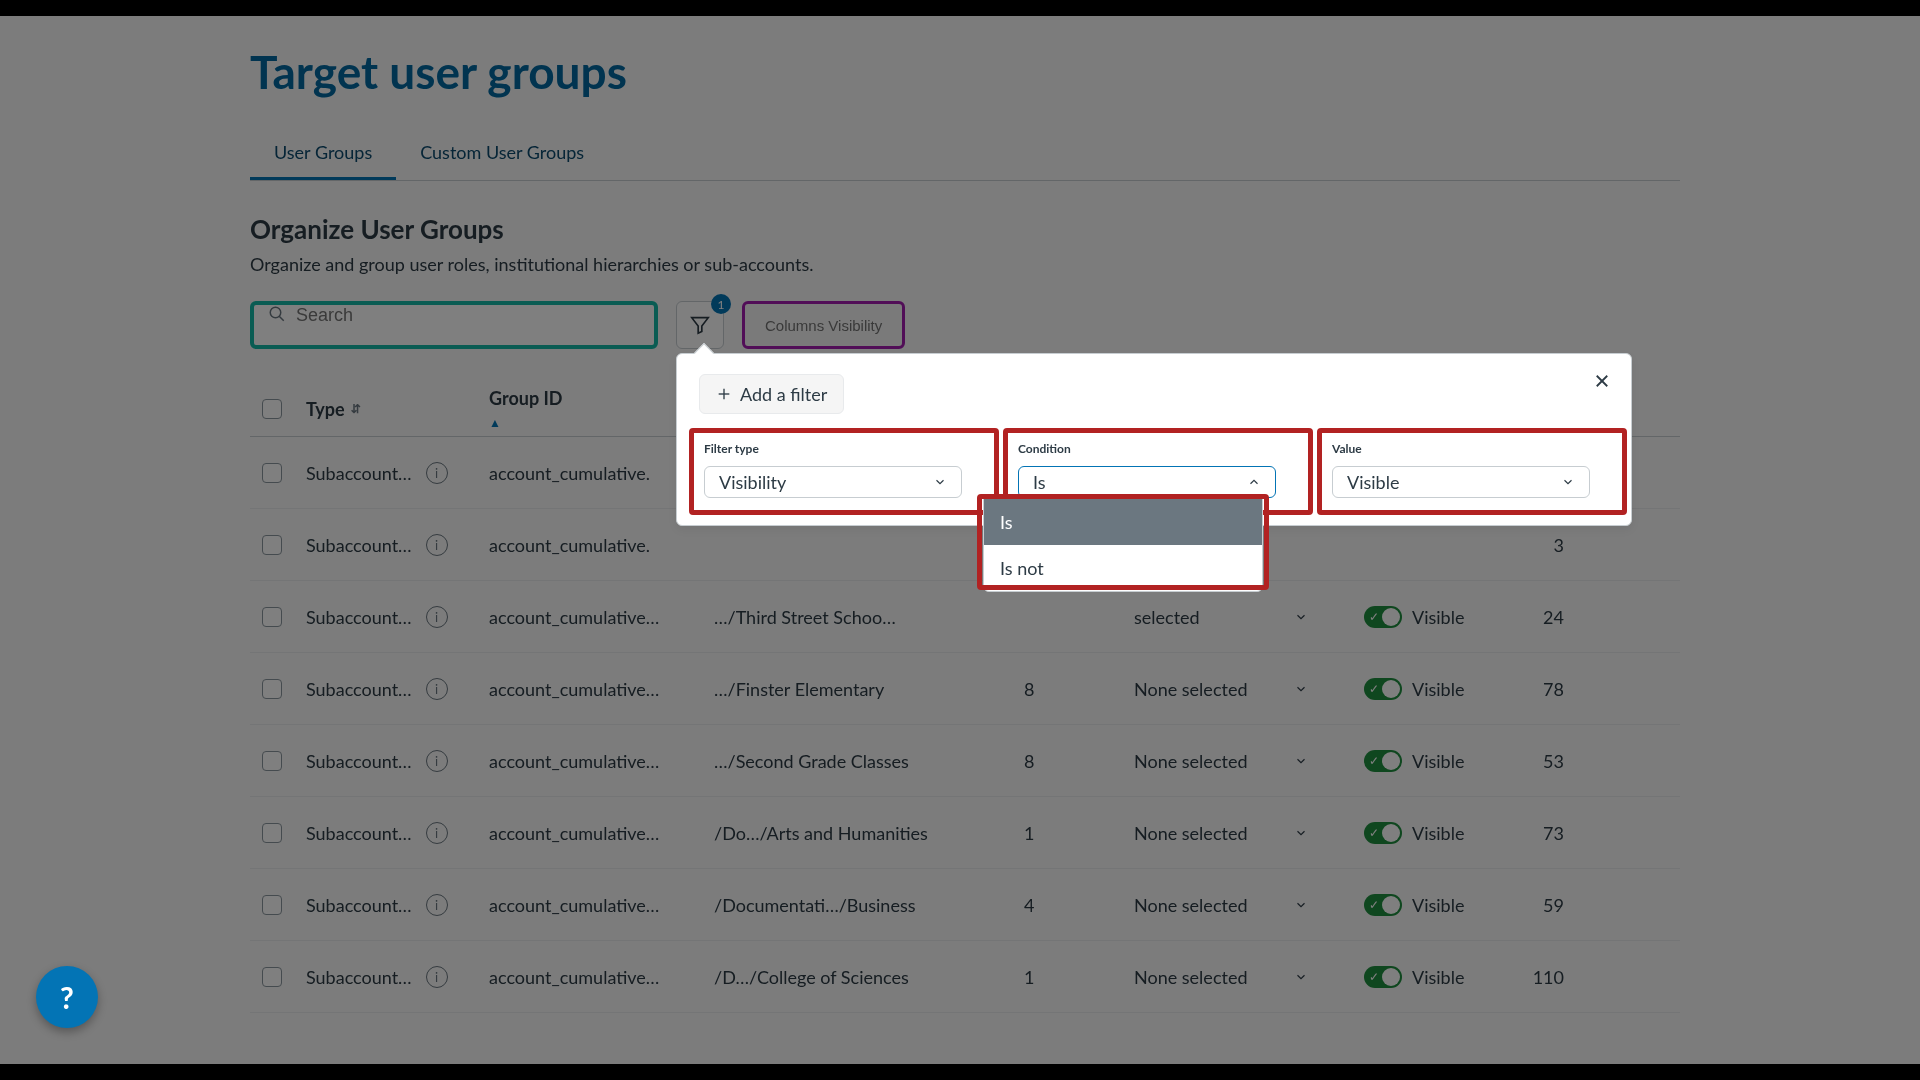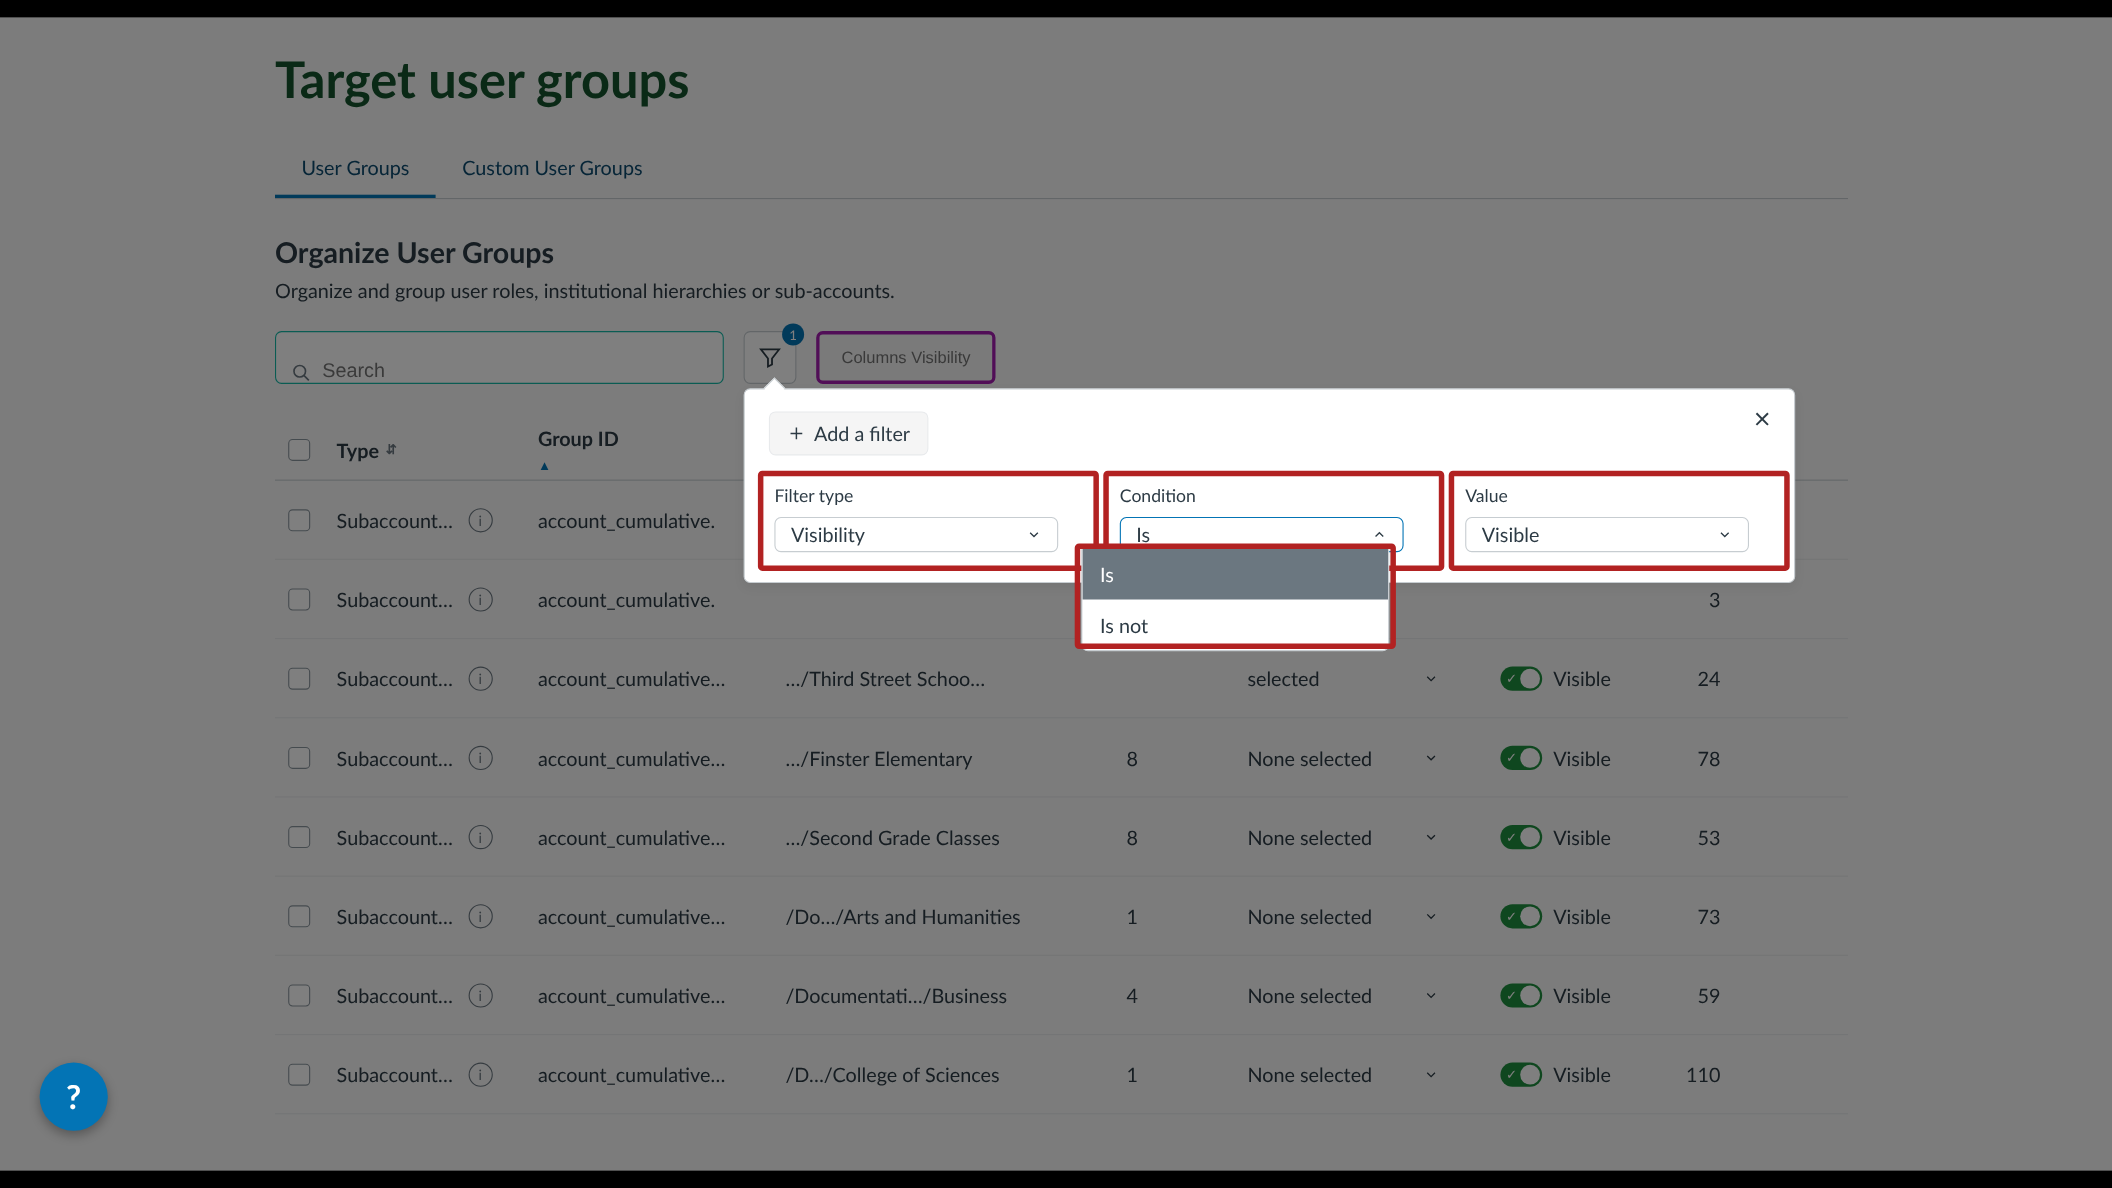--- a/index.html
+++ b/index.html
@@ -3,44 +3,44 @@
 <meta charset="utf-8">
 <style>
   * { box-sizing: border-box; margin: 0; padding: 0; }
   html, body { width: 1920px; height: 1080px; font-family: "Lato", "Helvetica Neue", Arial, sans-serif; background: #fff; color: #2D3B45; overflow: hidden; }
   .letterbox-top, .letterbox-bottom { position: absolute; left: 0; right: 0; height: 16px; background: #000; z-index: 1; }
   .letterbox-top { top: 0; } .letterbox-bottom { bottom: 0; }
   .stage { position: absolute; top: 16px; left: 0; right: 0; bottom: 16px; background: #f8f8f8; }
 
   .page { position: absolute; left: 250px; top: 28px; width: 1430px; }
 
-  h1.title { font-size: 46px; font-weight: 700; color: #14532d; margin-bottom: 28px; }
+  h1.title { font-size: 46px; font-weight: 700; color: #0369a1; margin-bottom: 28px; }
   .tabs { display: flex; border-bottom: 1px solid #C7CDD1; margin-bottom: 32px; }
   .tab { padding: 14px 24px; font-size: 18px; color: #0c4a6e; cursor: pointer; border-bottom: 3px solid transparent; }
   .tab.active { border-bottom-color: #0374B5; }
 
   h2.section-title { font-size: 26px; font-weight: 700; margin-bottom: 8px; }
   .section-desc { font-size: 18px; color: #2D3B45; margin-bottom: 26px; }
 
   .toolbar { display: flex; gap: 18px; align-items: center; margin-bottom: 32px; position: relative; }
-  .search { display: flex; align-items: flex-end; width: 408px; height: 48px; border: 1px solid #14b8a6; border-radius: 6px; background: #fff; padding: 0 14px; gap: 10px; }
+  .search { display: flex; align-items: flex-start; width: 408px; height: 48px; border: 4px solid #14b8a6; border-radius: 6px; background: #fff; padding: 0 14px; gap: 10px; }
   .search input { border: none; outline: none; font-size: 18px; flex: 1; background: transparent; }
   .icon-search { width: 18px; height: 18px; color: #6B7780; }
 
   .filter-btn { width: 48px; height: 48px; border: 1px solid #C7CDD1; border-radius: 6px; background: #fff; display: flex; align-items: center; justify-content: center; position: relative; cursor: pointer; }
   .filter-btn .badge { position: absolute; top: -8px; right: -8px; width: 20px; height: 20px; border-radius: 50%; background: #0374B5; color: #fff; font-size: 12px; display: flex; align-items: center; justify-content: center; }
   .columns-btn { height: 48px; padding: 0 20px; border: 3px solid #a21caf; background: #F5F5F5; border-radius: 6px; font-size: 15px; color: #737373; cursor: pointer; }
 
   .filter-pop { position: absolute; top: 52px; left: 426px; width: 956px; border: 1px solid #C7CDD1; border-radius: 6px; background: #fff; padding: 20px 9px 22px 22px; z-index: 60; box-shadow: 0 4px 10px rgba(0,0,0,0.06); }
   .filter-pop .caret { position: absolute; top: -8px; left: 20px; width: 14px; height: 14px; background: #fff; border-left: 1px solid #C7CDD1; border-top: 1px solid #C7CDD1; transform: rotate(45deg); }
   .add-filter { display: inline-flex; align-items: center; gap: 8px; height: 40px; padding: 0 16px; background: #F5F5F5; border: 1px solid #E8EAEC; border-radius: 6px; font-size: 18px; cursor: pointer; }
   .close-x { position: absolute; top: 14px; right: 16px; width: 26px; height: 26px; display: flex; align-items: center; justify-content: center; cursor: pointer; }
   .filter-row { display: flex; gap: 24px; margin-top: 22px; align-items: flex-start; }
   .field-block { display: flex; flex-direction: column; gap: 10px; width: 280px; }
-  .field-label { font-size: 16px; font-weight: 400; }
+  .field-label { font-size: 12px; font-weight: 700; }
   .select { height: 32px; border: 1px solid #C7CDD1; border-radius: 6px; background: #fff; display: flex; align-items: center; justify-content: space-between; padding: 0 14px; font-size: 18px; cursor: pointer; }
   .select.open { border-color: #0374B5; }
   .chev { width: 14px; height: 14px; }
 
   .hl { border: 5px solid #B22222; border-radius: 4px; padding: 8px 10px 12px 10px; margin: -8px -10px -12px -10px; }
   .hl .select { width: 258px; }
   .hl-dropdown { position: absolute; border: 5px solid #B22222; border-radius: 4px; z-index: 70; }
 
   .cond-menu { position: absolute; top: 144px; left: 306px; width: 280px; border: 1px solid #C7CDD1; border-radius: 0 0 6px 6px; background: #fff; z-index: 65; overflow: hidden; }
   .cond-menu .opt { padding: 12px 16px; font-size: 18px; cursor: pointer; }

